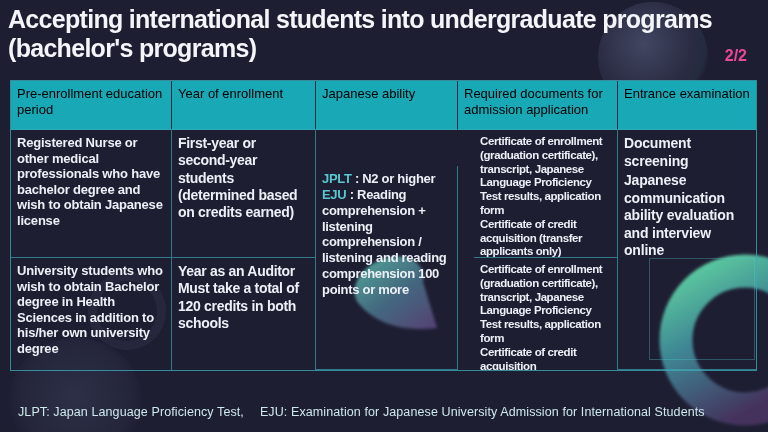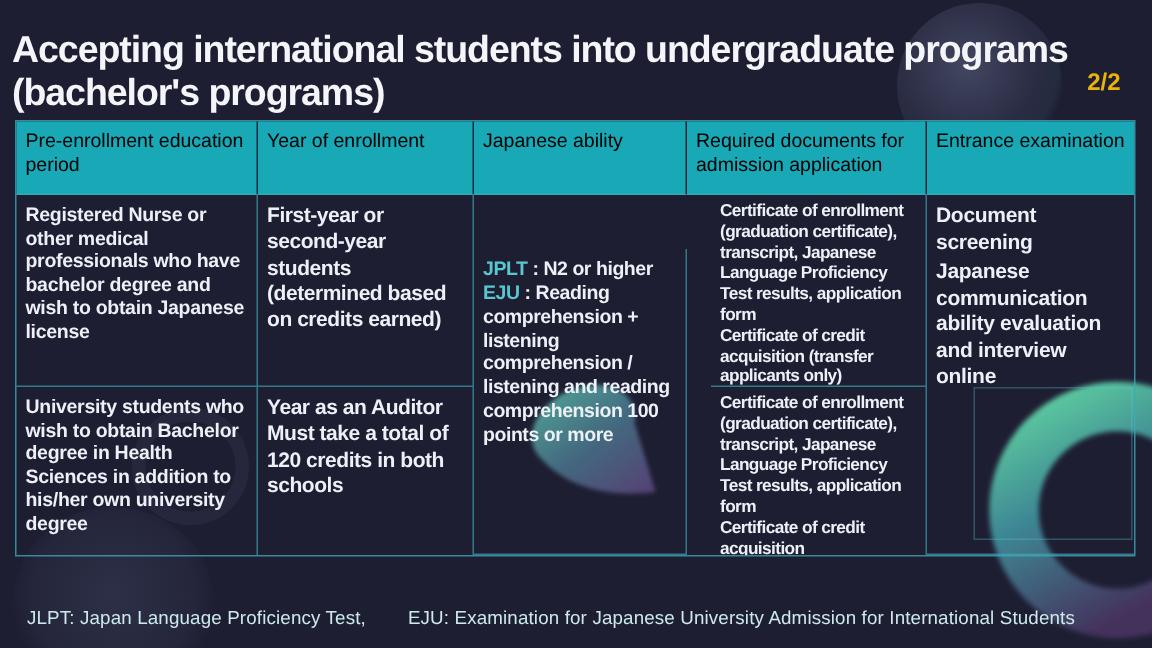--- a/index.html
+++ b/index.html
@@ -34,25 +34,25 @@
   .deco-cone-svg { left: 345px; top: 252px; }
   .deco-square {
     left: 649px; top: 258px; width: 106px; height: 102px;
     border: 1px solid rgba(80,205,215,0.32);
   }
 
   
   .title {
     position: absolute; left: 8px; top: 5px; width: 712px;
     font-size: 25px; font-weight: bold; letter-spacing: -0.7px;
-    line-height: 1.17; color: #f4f5f9; z-index: 4; margin-top: 14px;
+    line-height: 1.17; color: #f4f5f9; z-index: 4;
   }
   .page-indicator {
     position: absolute; right: 21px; top: 47px;
-    font-size: 16px; font-weight: bold; color: #eab308; z-index: 4;
+    font-size: 16px; font-weight: bold; color: #ec4899; z-index: 4;
   }
 
   
   .table {
     position: absolute; left: 10px; top: 80px;
     width: 747px; height: 291px;
     display: grid;
     grid-template-columns: 161px 144px 142px 160px 138px;
     grid-template-rows: 49px 128px 112px;
     border: 1px solid rgba(61,170,184,0.78);
@@ -84,21 +84,21 @@
   .c5 { font-size: 14px;   line-height: 1.25; letter-spacing: -0.2px; }
 
   .accent { color: #58c7d0; }
   .para-gap { margin-top: 2px; }
 
   
   .footnote {
     position: absolute; left: 18px; top: 405px;
     font-size: 12.5px; color: #cde9ec; letter-spacing: 0.1px; z-index: 4;
   }
-  .footnote .part2 { margin-left: 28px; text-align: right; }
+  .footnote .part2 { margin-left: 16px; text-align: right; }
 </style>
 </head>
 <body>
 
 <div class="slide">
 
   <div class="deco deco-sphere"></div>
   <div class="deco deco-blob-bl"></div>
   <div class="deco deco-arc"></div>
 

